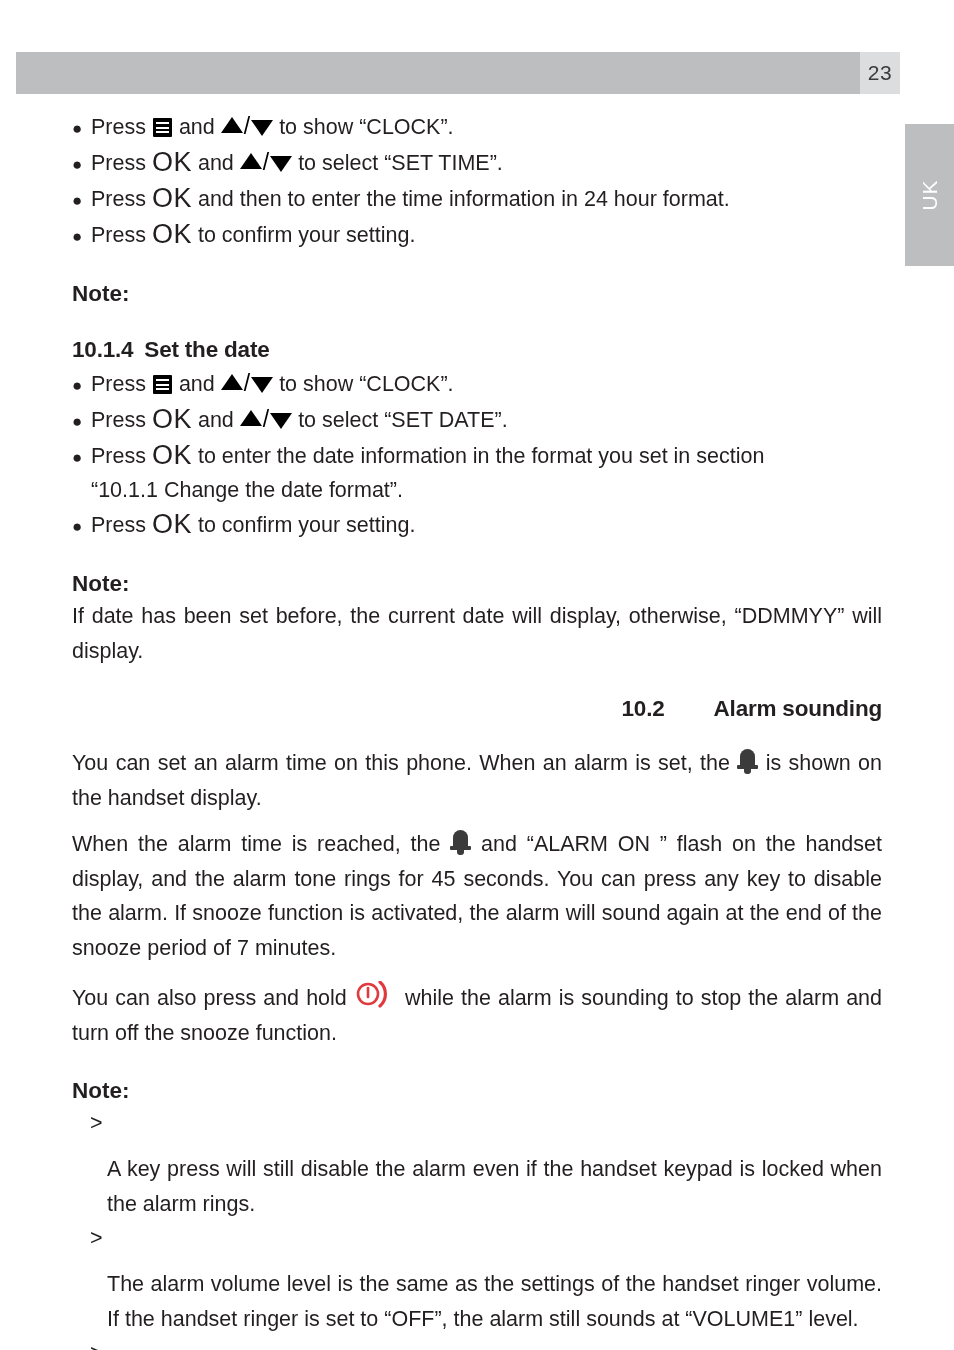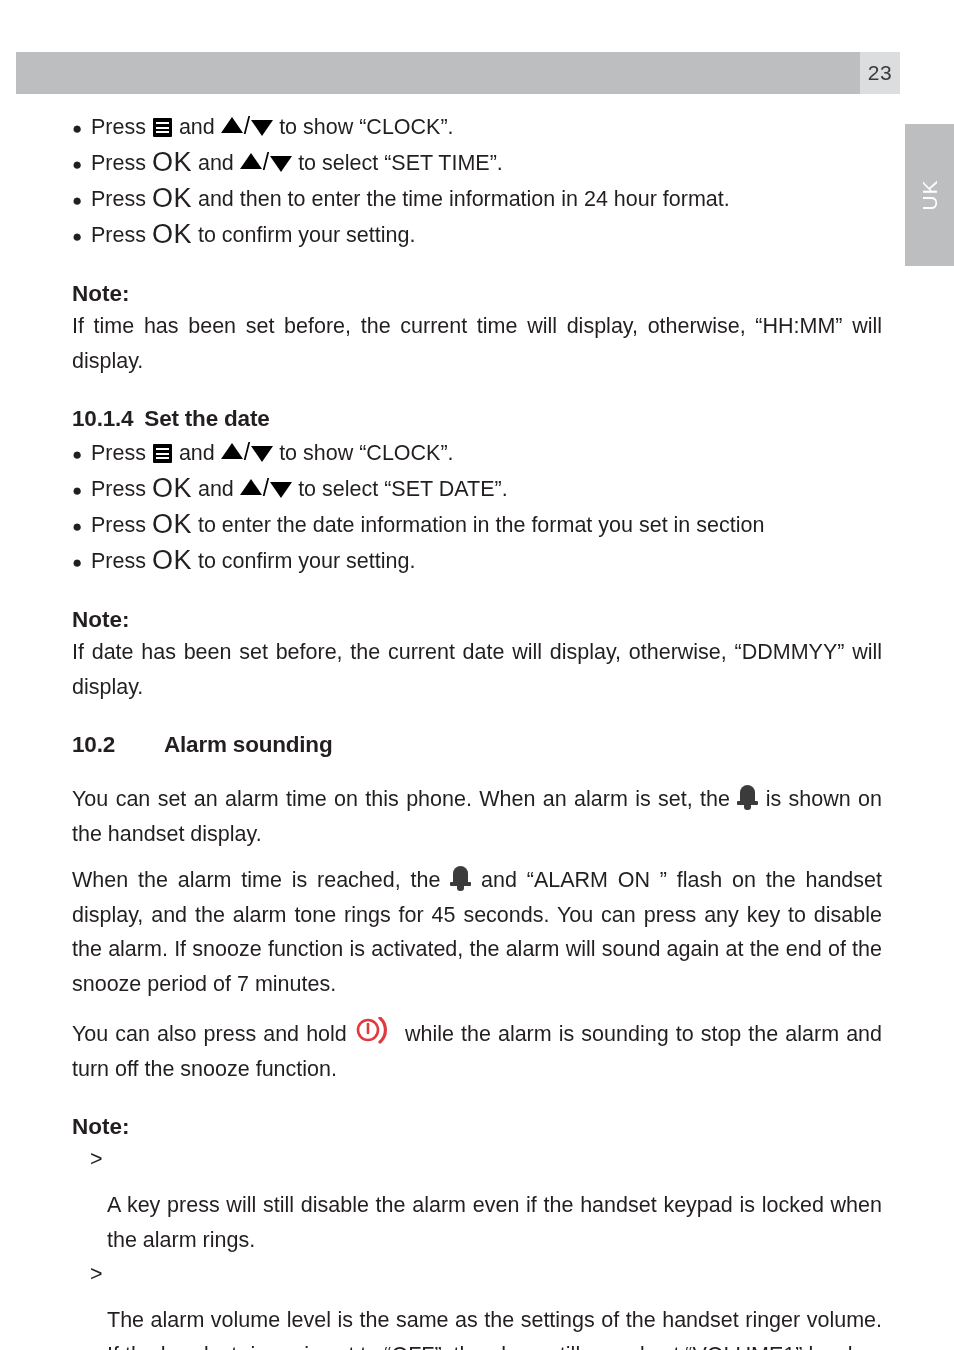--- a/index.html
+++ b/index.html
@@ -91,20 +91,21 @@
   }
   .h-sub .h-num { margin-right: 11px; }
 
   .h-main {
     font-size: 22.5px;
     font-weight: bold;
     letter-spacing: -0.2px;
     line-height: 30px;
     margin: 0;
     display: flex;
+    justify-content: flex-end;
   }
   .h-main .h-num {
     width: 92px;
     flex: 0 0 92px;
   }
 
   .note-head {
     font-size: 22.5px;
     font-weight: bold;
     line-height: 30px;
@@ -297,21 +298,20 @@
   </div>
 
   <div class="bullet-line">
     <span class="bullet-dot">●</span>
     <span class="bullet-body"><span>Press </span><span class="ok-glyph">OK</span><span> to confirm your setting.</span></span>
   </div>
 
   <div class="gap-lg"></div>
 
   <div class="note-head">Note:</div>
-  <p class="para">If time has been set before, the current time will display, otherwise, “HH:MM” will display.</p>
 
   <div class="gap-lg"></div>
 
   <div class="h-sub">
     <span class="h-num">10.1.4</span><span>Set the date</span>
   </div>
 
   <div class="bullet-line">
     <span class="bullet-dot">●</span>
     <span class="bullet-body"><span>Press </span><span class="menu-icon"><i></i><i></i><i></i></span><span> and </span><span class="tri tri-up"></span><span class="slash">/</span><span class="tri tri-down"></span><span> to show “CLOCK”.</span></span>
@@ -319,20 +319,21 @@
 
   <div class="bullet-line">
     <span class="bullet-dot">●</span>
     <span class="bullet-body"><span>Press </span><span class="ok-glyph">OK</span><span> and </span><span class="tri tri-up"></span><span class="slash">/</span><span class="tri tri-down"></span><span> to select “SET DATE”.</span></span>
   </div>
 
   <div class="bullet-line">
     <span class="bullet-dot">●</span>
     <span class="bullet-body"><span>Press </span><span class="ok-glyph">OK</span><span> to enter the date information in the format you set in section</span></span>
   </div>
+  <div class="bullet-cont">“10.1.1 Change the date format”.</div>
 
   <div class="bullet-line">
     <span class="bullet-dot">●</span>
     <span class="bullet-body"><span>Press </span><span class="ok-glyph">OK</span><span> to confirm your setting.</span></span>
   </div>
 
   <div class="gap-lg"></div>
 
   <div class="note-head">Note:</div>
   <p class="para">If date has been set before, the current date will display, otherwise, “DDMMYY” will display.</p>

